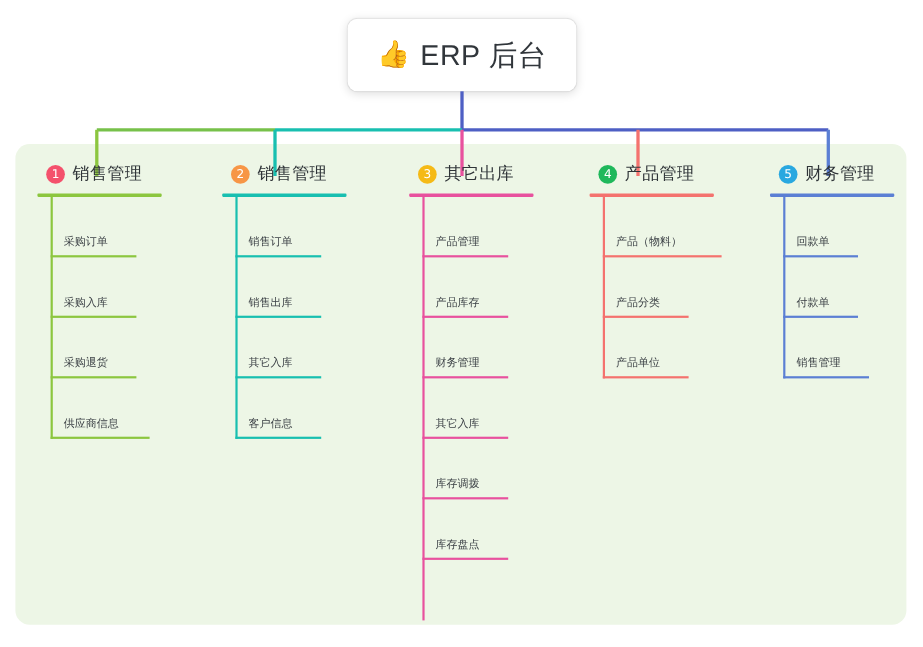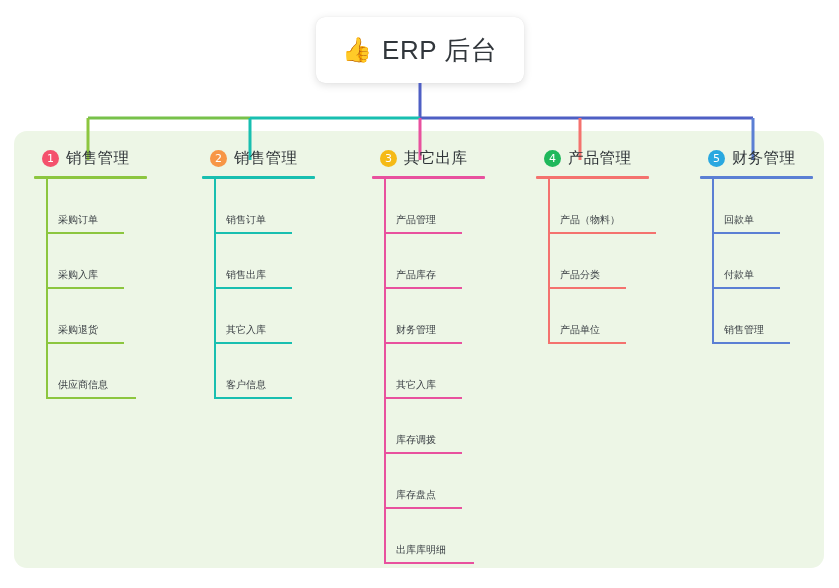--- a/index.html
+++ b/index.html
@@ -240,24 +240,20 @@
             <div class="item-rule" style="width: 78px; background: rgb(232, 81, 158);"></div>
           </div>
           <div class="item">
             <span class="item-label">库存调拨</span>
             <div class="item-rule" style="width: 78px; background: rgb(232, 81, 158);"></div>
           </div>
           <div class="item">
             <span class="item-label">库存盘点</span>
             <div class="item-rule" style="width: 78px; background: rgb(232, 81, 158);"></div>
           </div>
-          <div class="item">
-            <span class="item-label">出库库明细</span>
-            <div class="item-rule" style="width: 90px; background: rgb(232, 81, 158);"></div>
-          </div>
         </div>
       </div>
       <div class="column" style="left: 536px; width: 170px;">
         <div class="col-head">
           <span class="badge" style="background: rgb(31, 184, 91);">4</span>
           <span class="col-title">产品管理</span>
         </div>
         <div class="col-rule" style="width: 113px; background: rgb(244, 114, 110);"></div>
         <div class="items" style="height: 165px;">
           <div class="spine" style="height: 165px; background: rgb(244, 114, 110);"></div>

